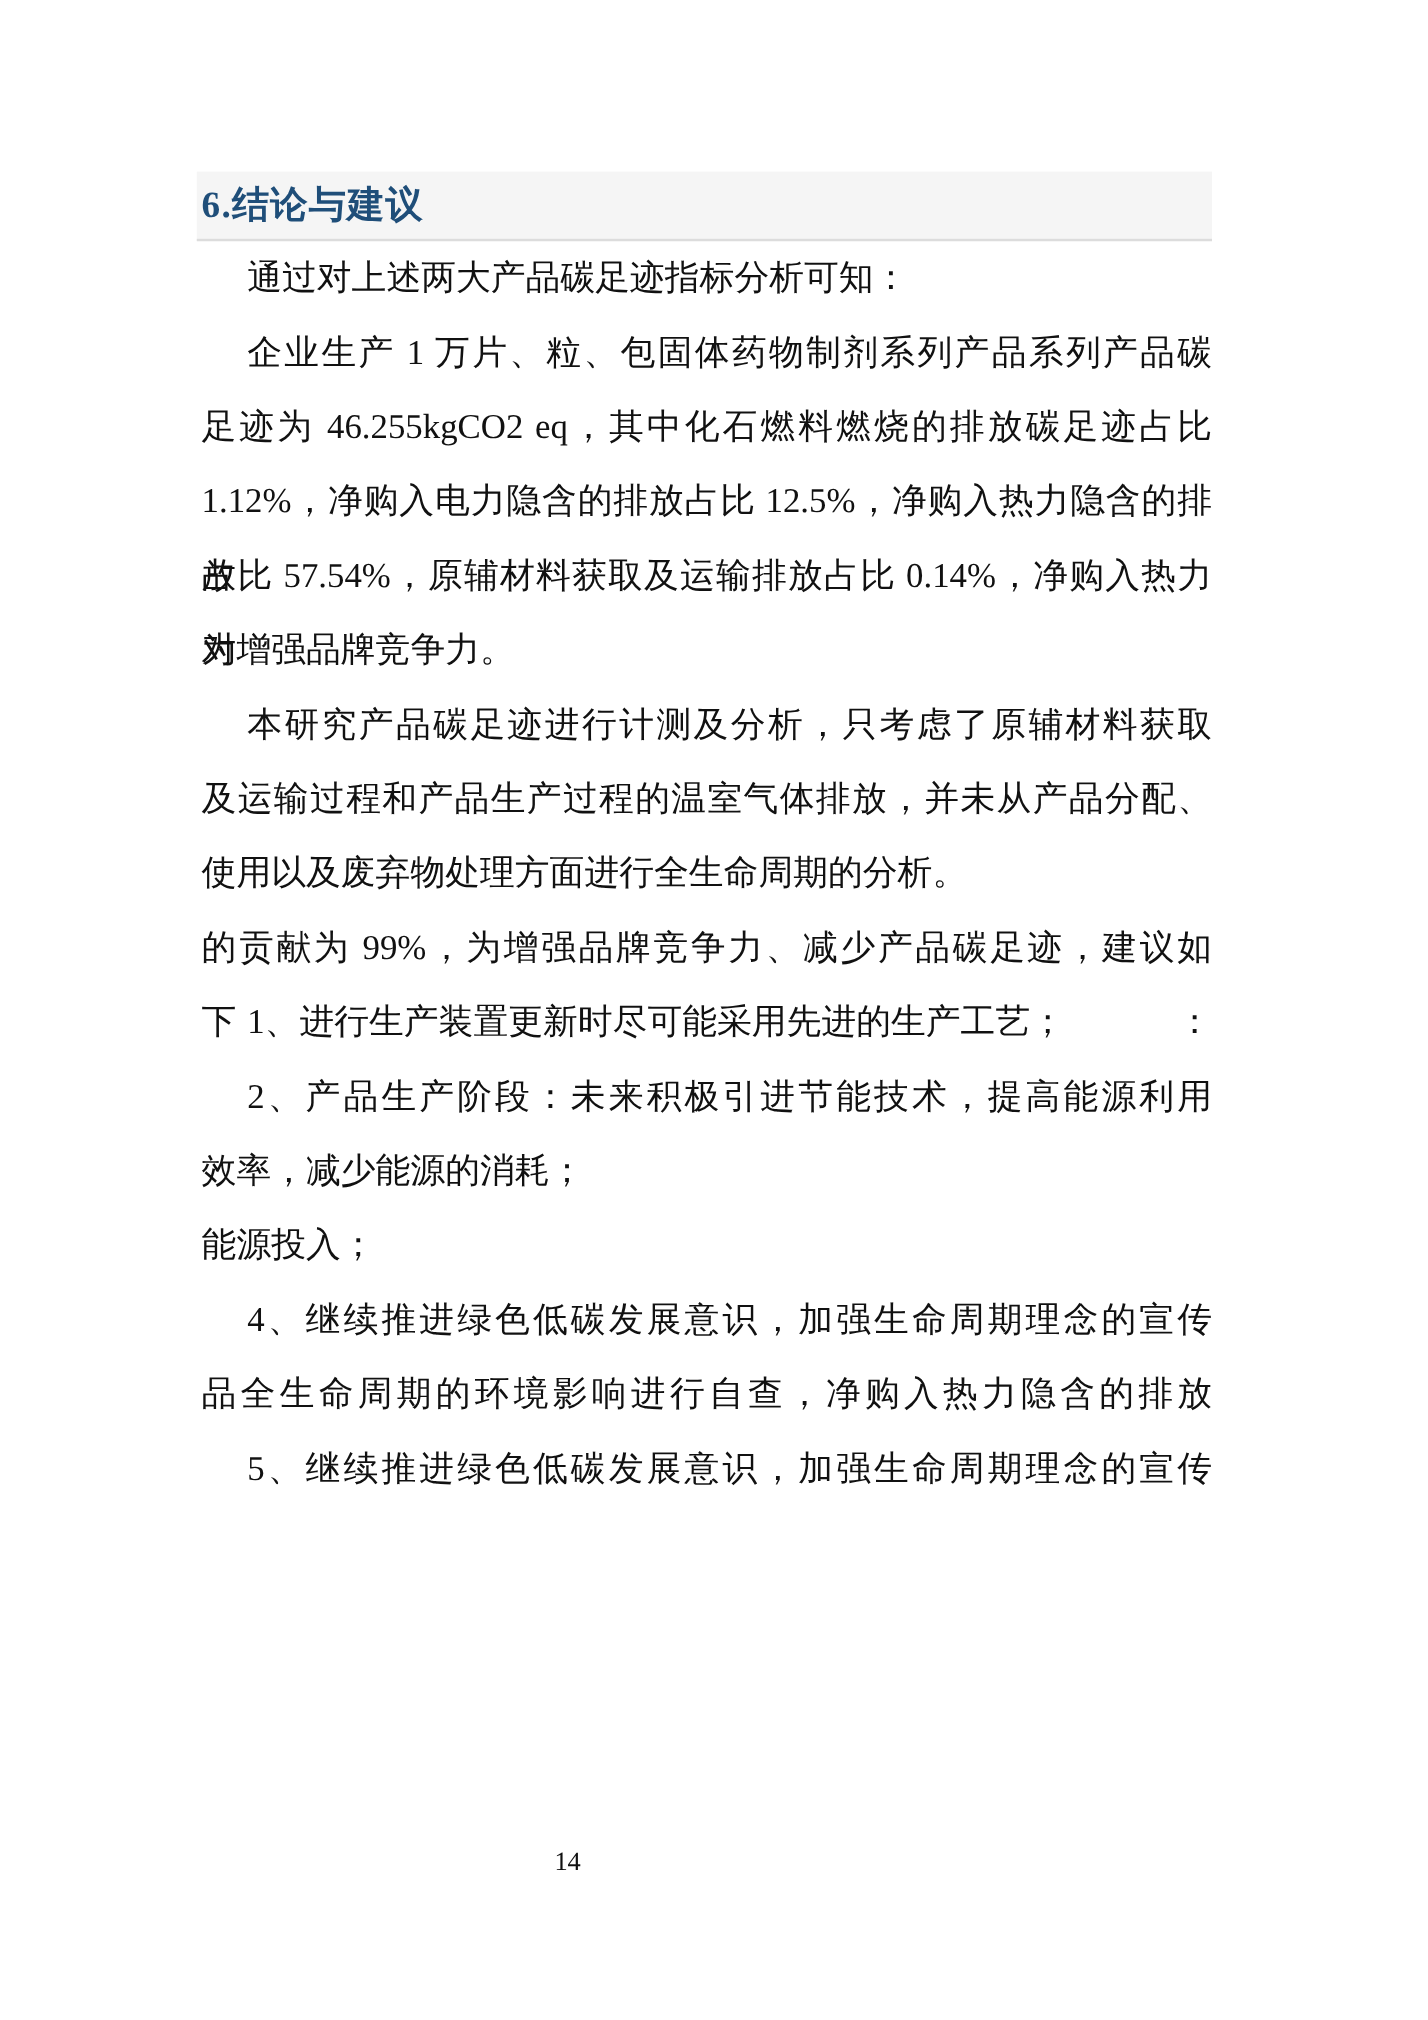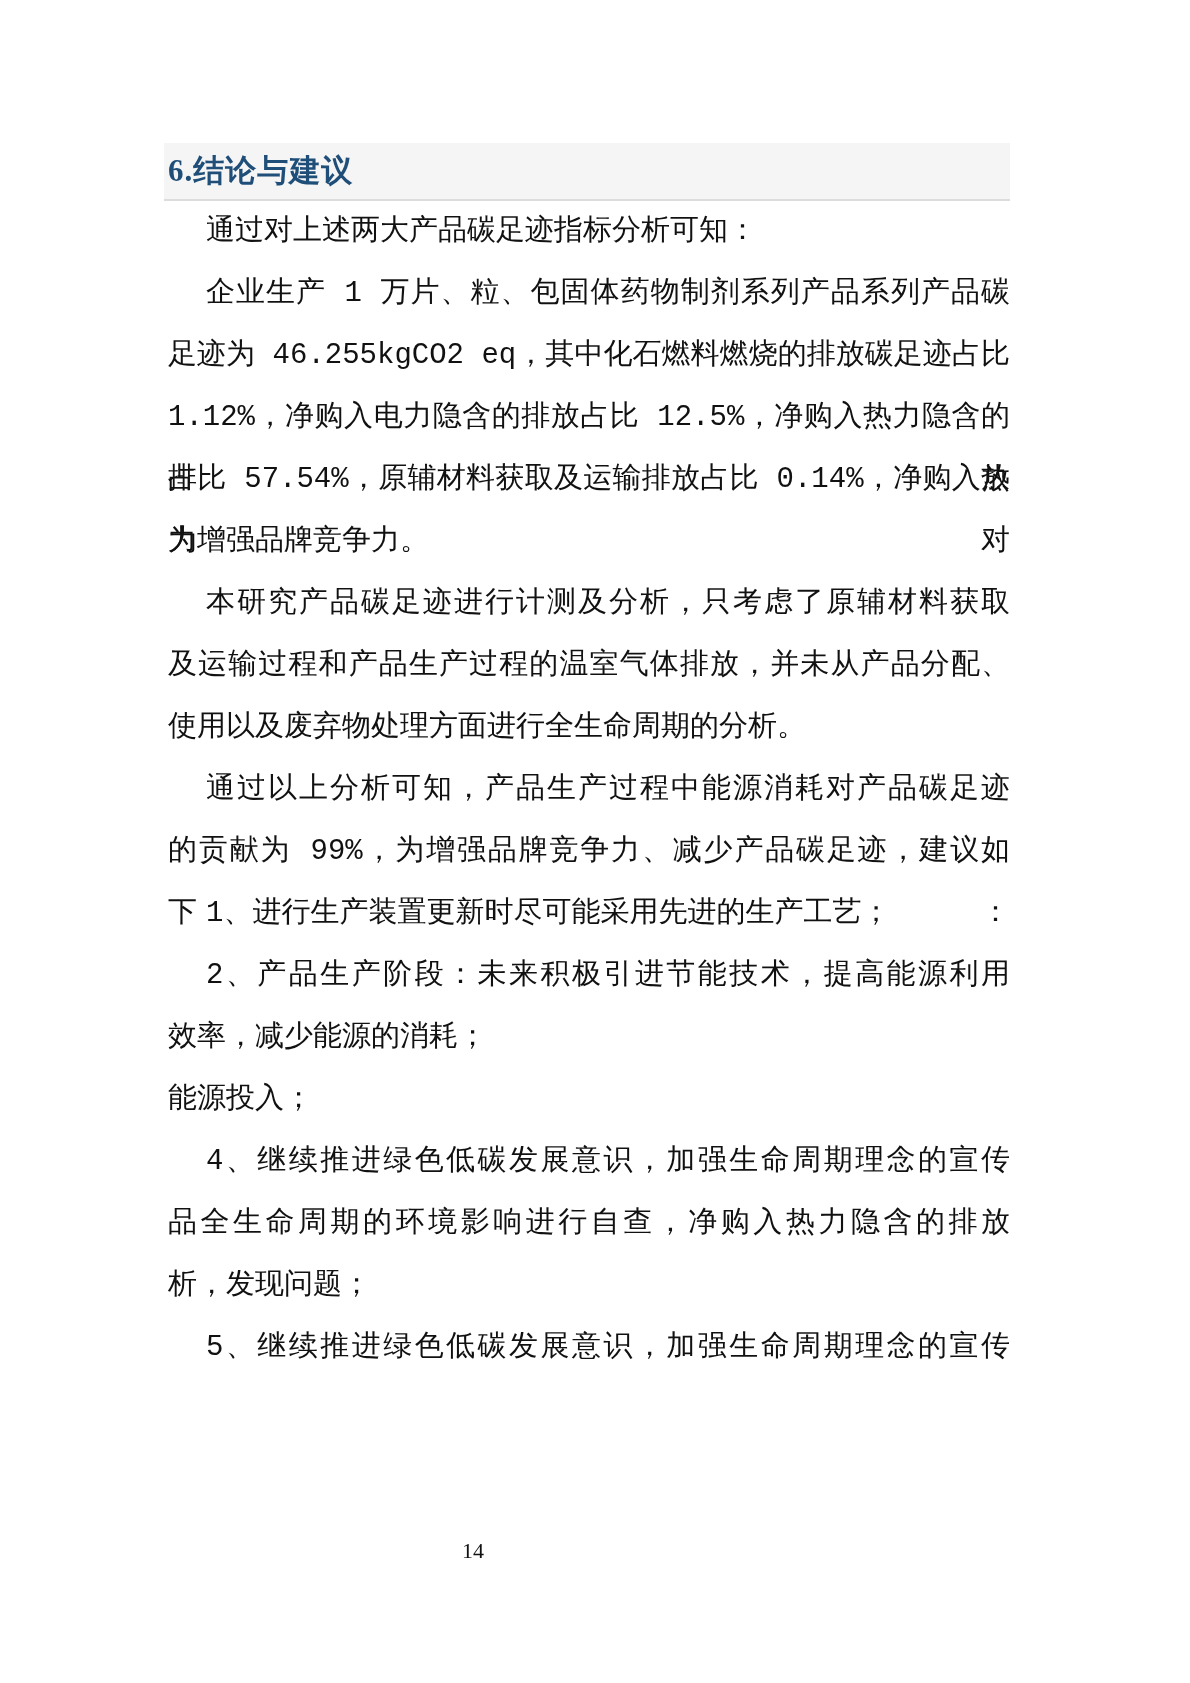--- a/index.html
+++ b/index.html
@@ -30,21 +30,21 @@
     padding-left: 4px;
     letter-spacing: 1px;
     white-space: nowrap;
   }
   .body-text {
     position: absolute; left: 168px; top: 201px;
     width: 842px;
     font-size: 29px;
     line-height: 62px;
   }
-  .line { height: 62px; text-align: left; font-family: Liberation Mono, monospace; }
+  .line { height: 62px; text-align: left; }
   .jl {
     text-align: justify;
     text-align-last: justify;
     -moz-text-align-last: justify;
   }
   .fi { text-indent: 38px; }
   .pagenum {
     position: absolute; left: 0; top: 1538px;
     width: 946px;
     text-align: center;
@@ -68,33 +68,31 @@
     <div class="line fi jl">企业生产 1 万片、粒、包固体药物制剂系列产品系列产品碳</div>
     <div class="line jl">足迹为 46.255kgCO2 eq，其中化石燃料燃烧的排放碳足迹占比</div>
     <div class="line jl">1.12%，净购入电力隐含的排放占比 12.5%，净购入热力隐含的排放</div>
     <div class="line jl">占比 57.54%，原辅材料获取及运输排放占比 0.14%，净购入热力对</div>
     <div class="line">为增强品牌竞争力。</div>
 
     <div class="line fi jl">本研究产品碳足迹进行计测及分析，只考虑了原辅材料获取</div>
     <div class="line jl">及运输过程和产品生产过程的温室气体排放，并未从产品分配、</div>
     <div class="line">使用以及废弃物处理方面进行全生命周期的分析。</div>
 
-    <div class="line fi jl">通过以上分析可知，产品生产过程中能源消耗对产品碳足迹</div>
     <div class="line jl">的贡献为 99%，为增强品牌竞争力、减少产品碳足迹，建议如下：</div>
 
     <div class="line fi">1、进行生产装置更新时尽可能采用先进的生产工艺；</div>
 
     <div class="line fi jl">2、产品生产阶段：未来积极引进节能技术，提高能源利用</div>
     <div class="line">效率，减少能源的消耗；</div>
 
     <div class="line">能源投入；</div>
 
     <div class="line fi jl">4、继续推进绿色低碳发展意识，加强生命周期理念的宣传</div>
     <div class="line jl">品全生命周期的环境影响进行自查，净购入热力隐含的排放</div>
-    <div class="line">析，发现问题；</div>
 
     <div class="line fi jl">5、继续推进绿色低碳发展意识，加强生命周期理念的宣传</div>
 
   </div>
 
   <div class="pagenum">14</div>
 
 </div>
 
 </body></html>

